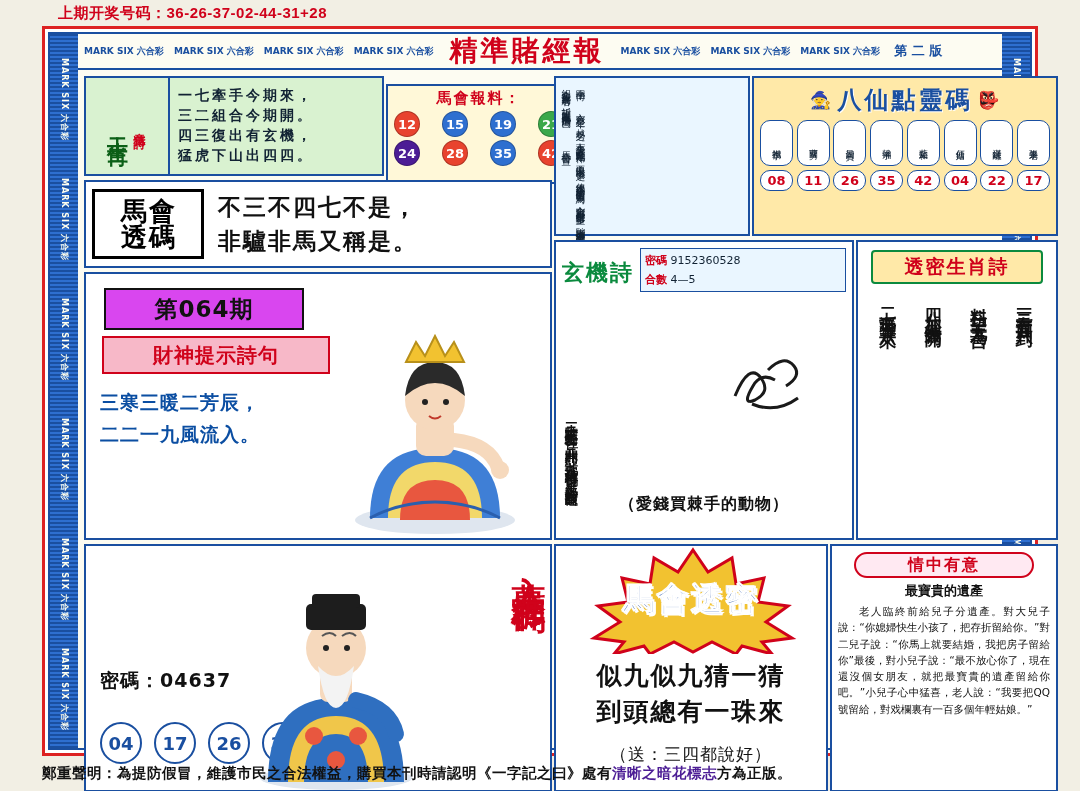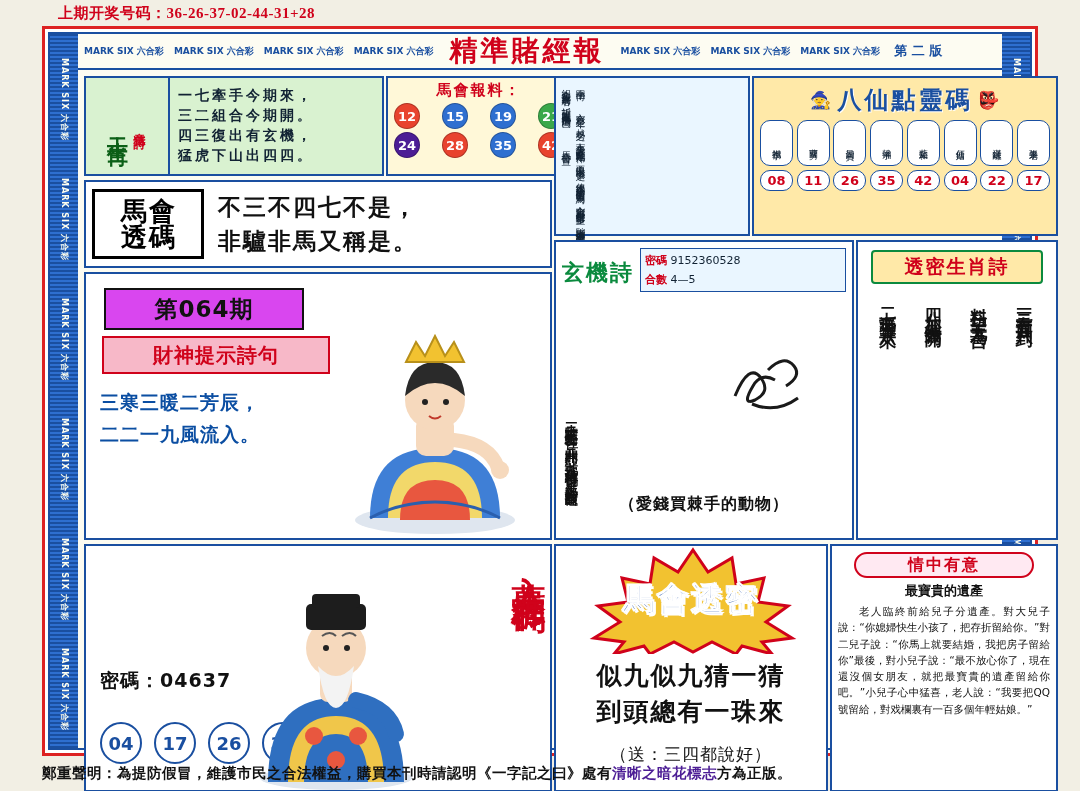--- a/index.html
+++ b/index.html
@@ -14,21 +14,21 @@
   
   .topbar{
     position:absolute; left:0; top:0; width:1080px; height:26px;
     background:#f2efe4;
     display:flex; align-items:center;
   }
   .topbar .txt{
     margin-left:58px;
     font-size:15px; font-weight:bold; color:#d0021b;
     letter-spacing:.5px;
-    font-family:Liberation Serif, serif;
+    font-family:Liberation Sans, sans-serif;
   }
   
   .frame{
     position:absolute; left:42px; top:26px; width:996px; height:730px;
     border:3px solid #d22; background:#fff;
   }
   .frame-inner{
     position:absolute; inset:3px;
     border:2px solid #1a4fa0;
     background:#fdfcf2;
@@ -97,21 +97,21 @@
   }
   .zod-right{
     flex:1; display:flex; flex-direction:column; justify-content:center;
     padding:4px 8px; gap:2px;
   }
   .zod-right div{
     font-size:14px; color:#123; letter-spacing:3px; font-weight:bold;
   }
   
   #b-baoliao{
-    left:308px; top:6px; width:186px; height:100px;
+    left:308px; top:14px; width:186px; height:100px;
     background:#fff8d8; border:2px solid #1a4fa0;
   }
   .bl-title{
     font-size:15px; font-weight:bold; color:#d0021b; text-align:center;
     padding:3px 0 1px; letter-spacing:2px;
   }
   .bl-nums{ display:flex; flex-direction:column; gap:3px; padding:2px 6px; }
   .bl-row{ display:flex; justify-content:space-between; }
   .ball{
     width:26px; height:26px; border-radius:50%; color:#fff;

